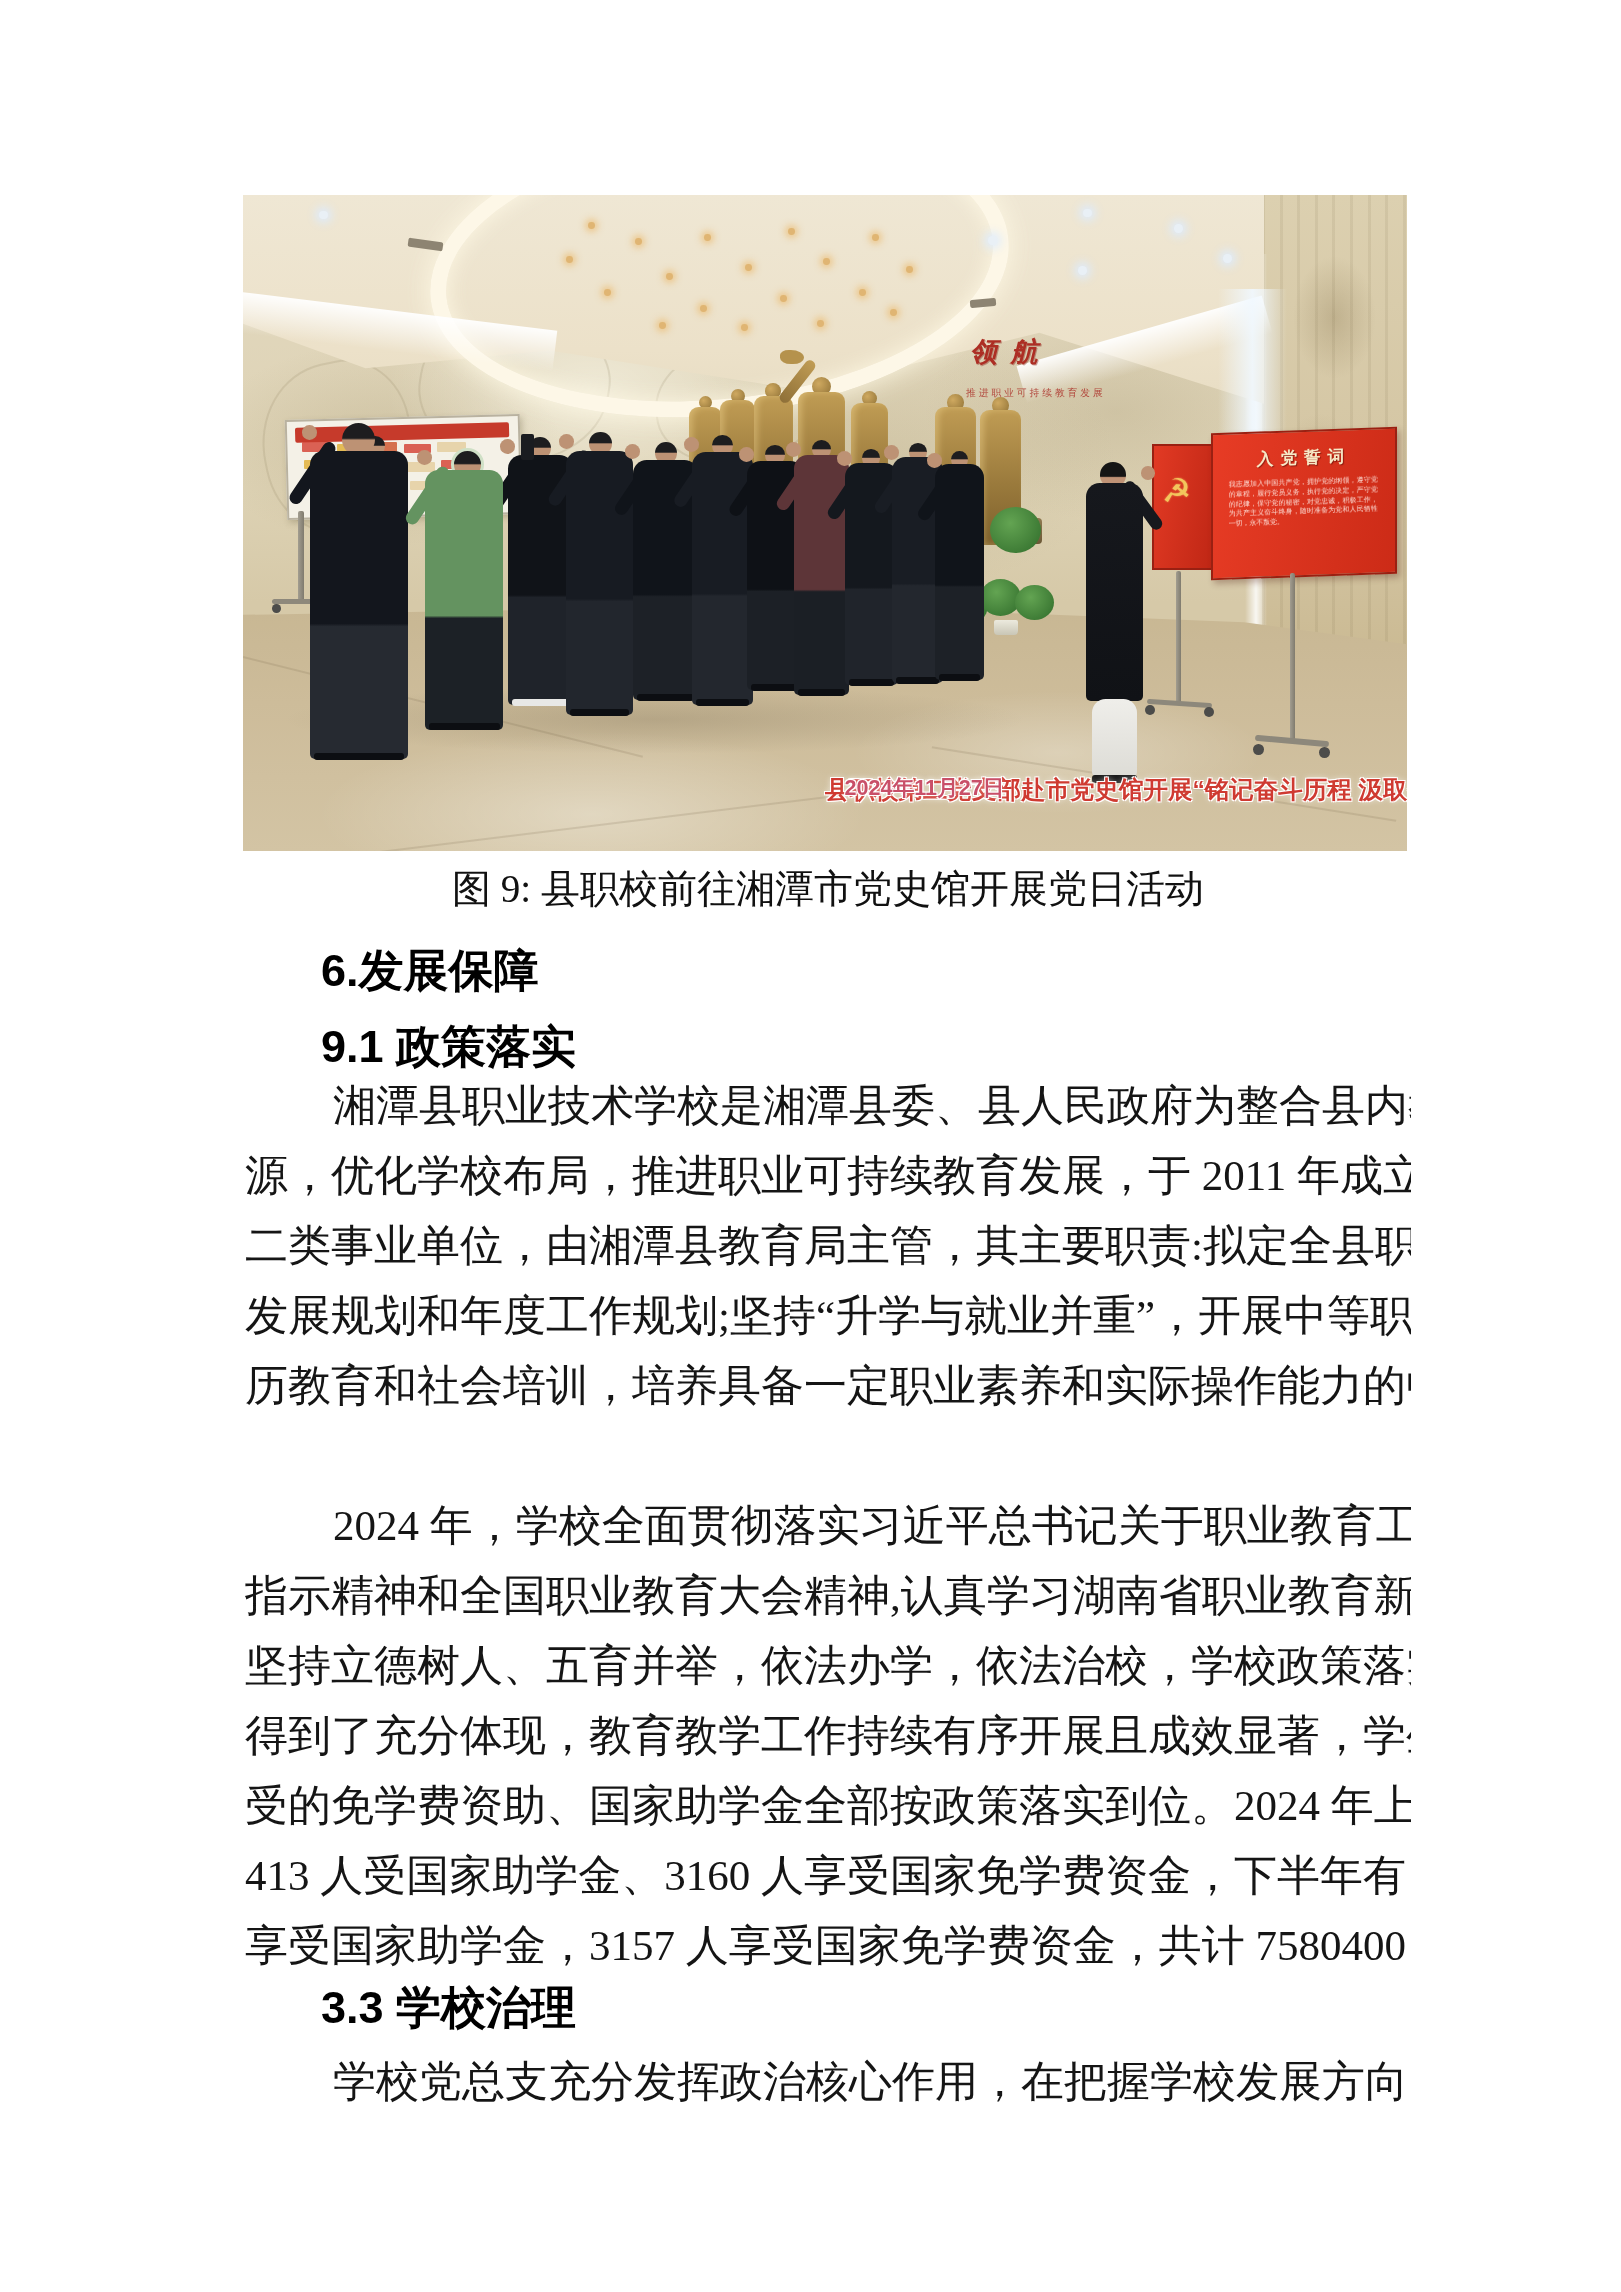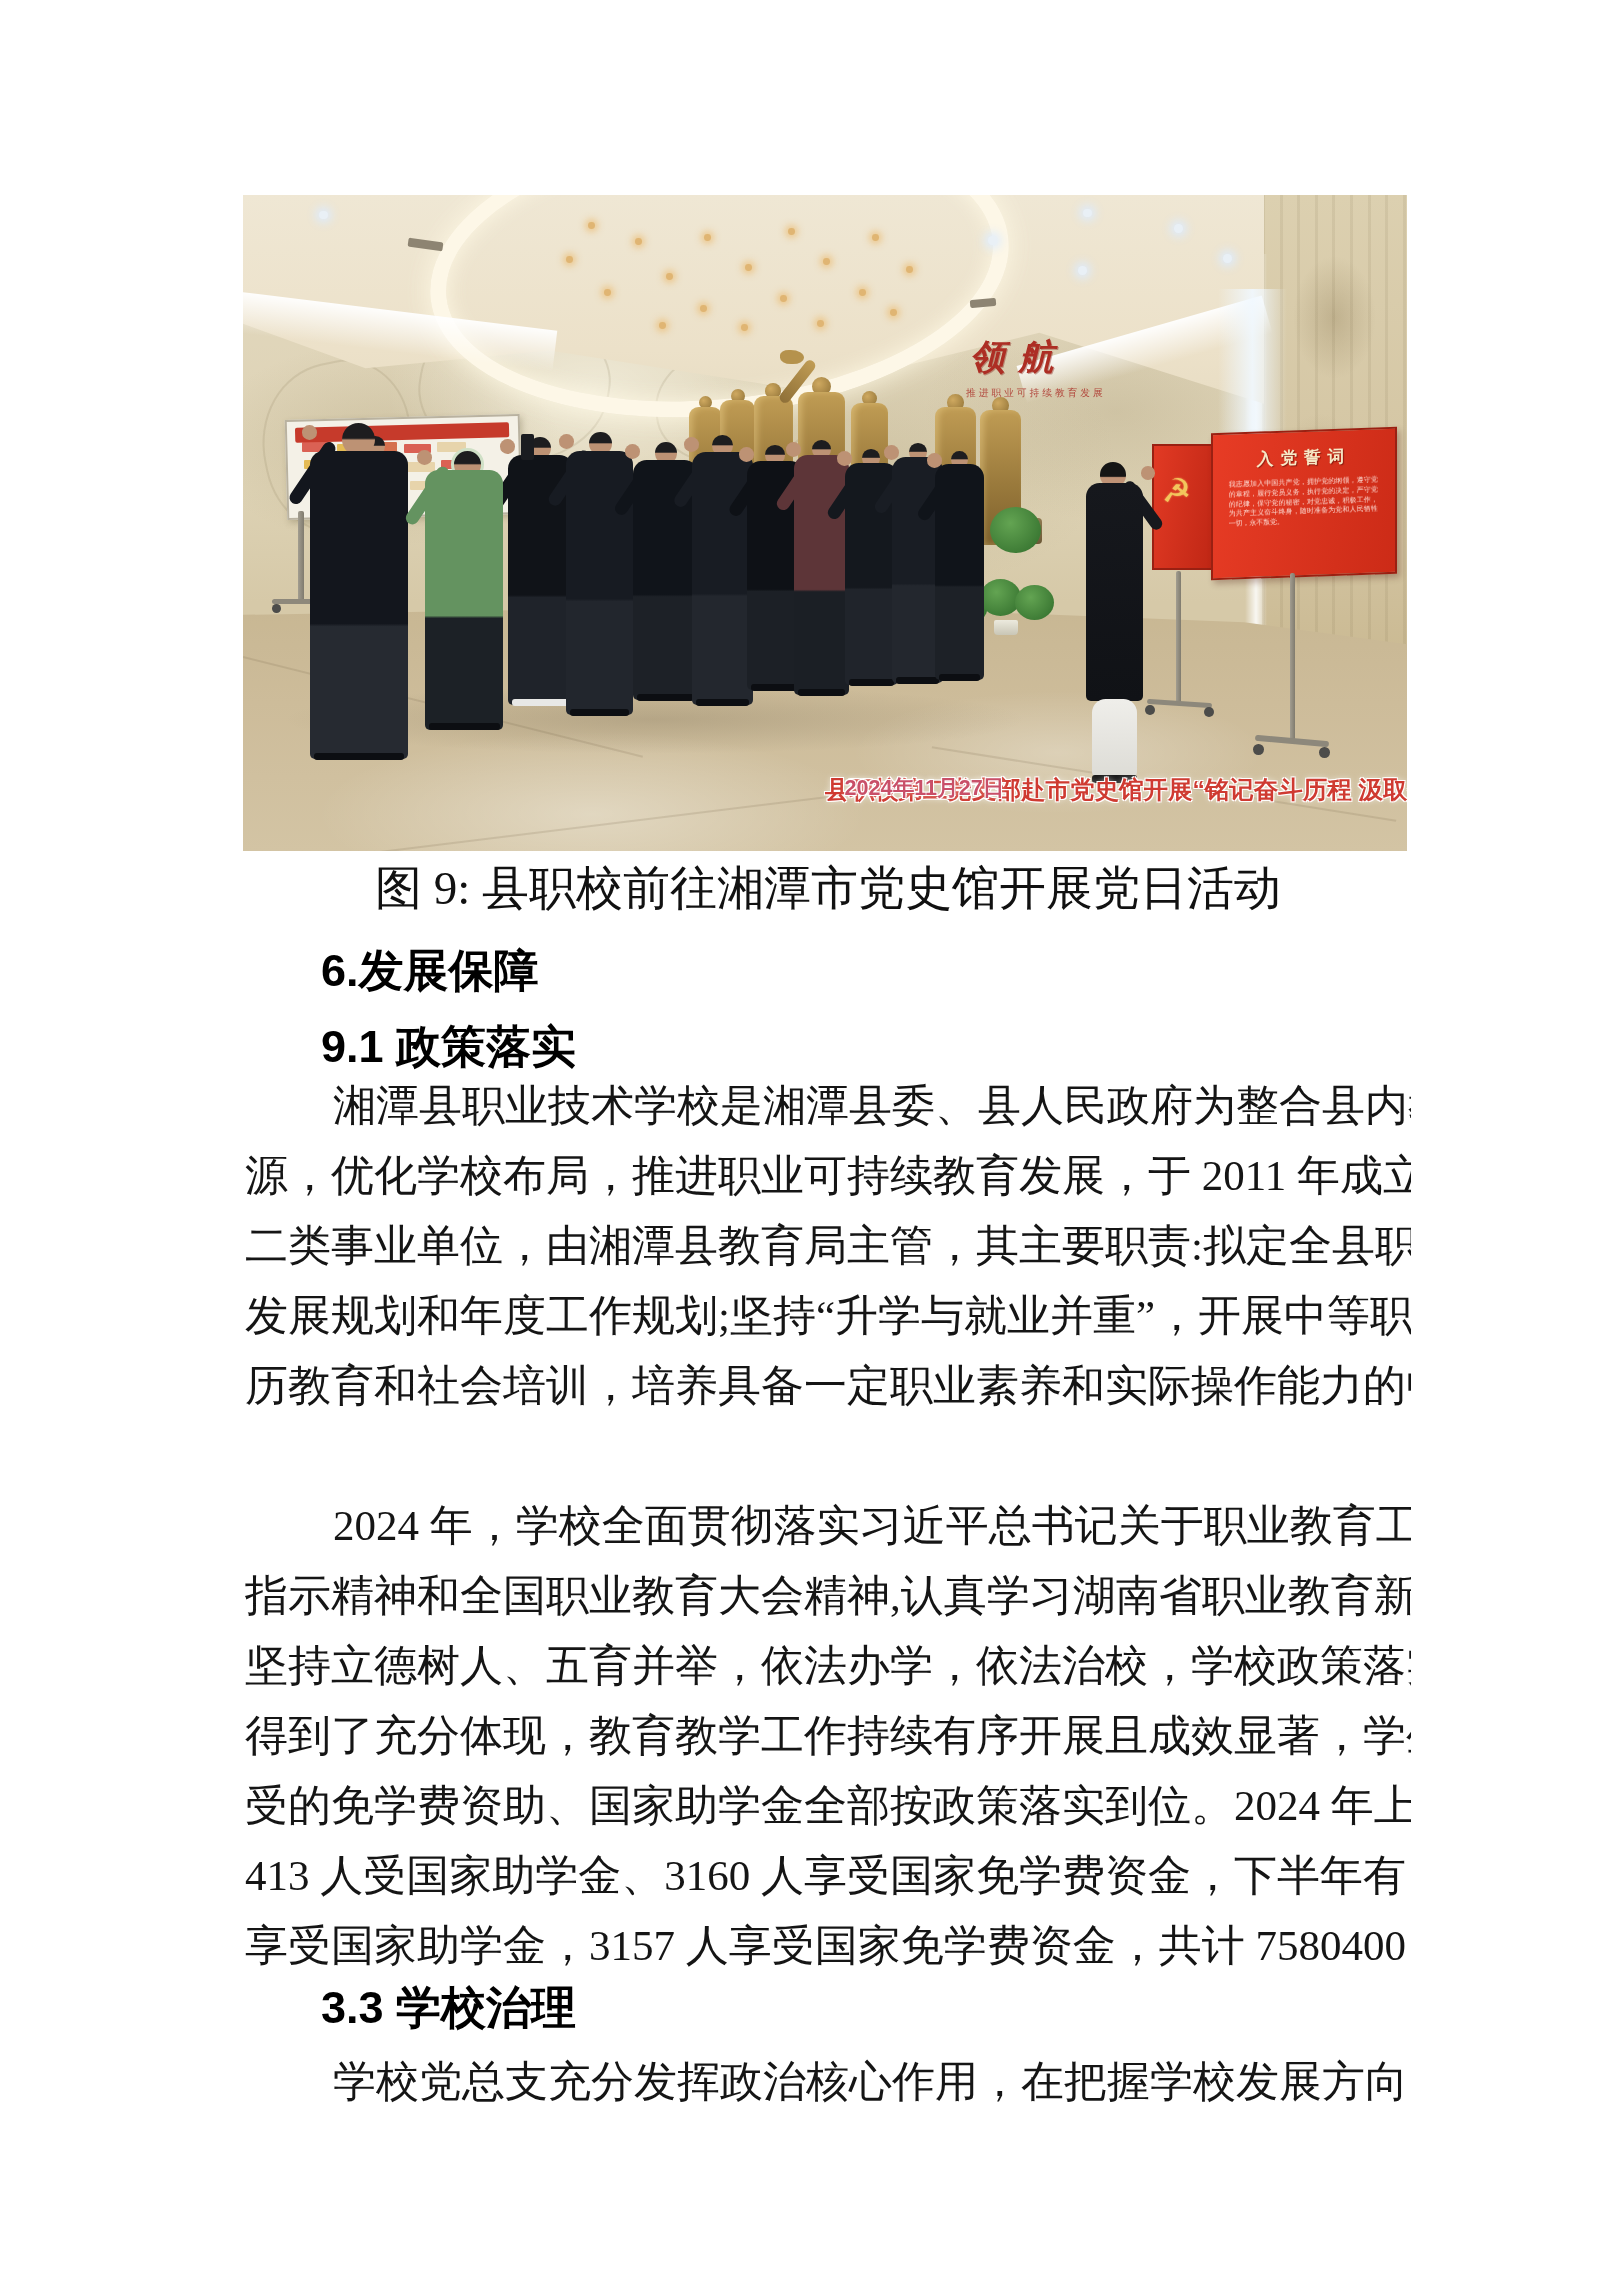--- a/index.html
+++ b/index.html
@@ -39,21 +39,21 @@
   .ring{left:186px;top:-73px;width:549px;height:261px;border:16.7px solid #fdf7e7;border-radius:50%;
         transform:rotate(-6deg);box-shadow:0 0 27.4px rgba(255,250,230,.95), inset 0 0 21.6px rgba(255,250,230,.9);}
   .dot{border-radius:50%;}
   .cove{background:linear-gradient(180deg,rgba(255,255,255,.95),rgba(255,255,255,0));}
   .cove-l{left:-9.8px;top:116px;width:323px;height:41px;transform:rotate(7deg);}
   .cove-r{left:774px;top:135px;width:255px;height:39px;transform:rotate(-16deg);}
   .cove-r2{left:975px;top:94px;width:69px;height:255px;
      background:linear-gradient(90deg,rgba(255,255,255,0),rgba(240,248,255,.9),rgba(255,255,255,0));}
   .vent{background:#8d8472;border-radius:2px;}
   .calligraphy{left:727px;top:139px;width:176px;font-family:"DejaVu Serif",serif;font-style:italic;
-     font-weight:bold;font-size:35px;color:#ad2e24;letter-spacing:13.7px;text-shadow:1px 1px 0 rgba(130,30,20,.4);}
+     font-weight:bold;font-size:27px;color:#ad2e24;letter-spacing:13.7px;text-shadow:1px 1px 0 rgba(130,30,20,.4);}
   .wall-sub{left:723px;top:192px;font-size:9.8px;color:#b2483d;letter-spacing:2.9px;}
   .platform{left:434px;top:323px;width:365px;height:25.5px;background:linear-gradient(180deg,#8f7a50,#6b5836);
      border-radius:3.9px;}
   .statue-body{background:linear-gradient(180deg,#c09c54 0%,#9a7a3c 55%,#7d602c 100%);
      border-radius:9.8px 9.8px 2.9px 2.9px;box-shadow:inset 3.9px 0 5.9px rgba(255,230,160,.35);}
   .statue-head{border-radius:50%;background:radial-gradient(circle at 35% 35%,#cfa960,#8f7136);}
   .statue-arm{width:10.8px;background:linear-gradient(180deg,#c09c54,#8f7038);border-radius:5.9px;}
   .hat{background:#b5924c;border-radius:40% 60% 50% 50%;}
   .plant{border-radius:50%;}
   .pot{background:linear-gradient(180deg,#eceade,#c9c6b6);border-radius:2px 2px 3.9px 3.9px;}
@@ -84,21 +84,21 @@
   .phone{background:#1a1c20;border-radius:2px;}
   .shadowband{left:39px;top:490px;width:745px;height:69px;border-radius:50%;
      background:radial-gradient(closest-side,rgba(70,60,40,.18),transparent);}
   .overlay-caption{left:0;top:578px;width:100%;text-align:center;white-space:nowrap;
      font-family:"Liberation Sans","DejaVu Sans",sans-serif;font-weight:bold;font-size:24.5px;color:#cf3a31;
      text-shadow:-1px -1px 0 #fff,1px -1px 0 #fff,-1px 1px 0 #fff,1px 1px 0 #fff,0 0 5.9px rgba(255,255,255,.8);}
   .ov-date{font-size:21.6px;color:#c94f68;margin-left:19.6px;}
 
   
   .fig-caption{position:absolute;left:245px;top:860px;width:1166px;height:57px;line-height:57px;
-     text-align:center;font-size:47px;color:#111;}
+     text-align:center;font-size:39px;color:#111;}
   .h{position:absolute;left:321px;font-family:"Liberation Sans","DejaVu Sans",sans-serif;
      font-weight:bold;font-size:45px;color:#000;white-space:nowrap;}
   .h1{top:941px;}
   .h2{top:1017px;}
   .h3{top:1978px;}
   .para{position:absolute;left:245px;width:1166px;color:#151515;}
   .tline{height:70px;line-height:70px;font-size:43px;text-align:justify;text-align-last:justify;
      overflow:hidden;white-space:nowrap;}
   .tline.indent{text-indent:88px;}
   .tline.last{text-align-last:left;}

